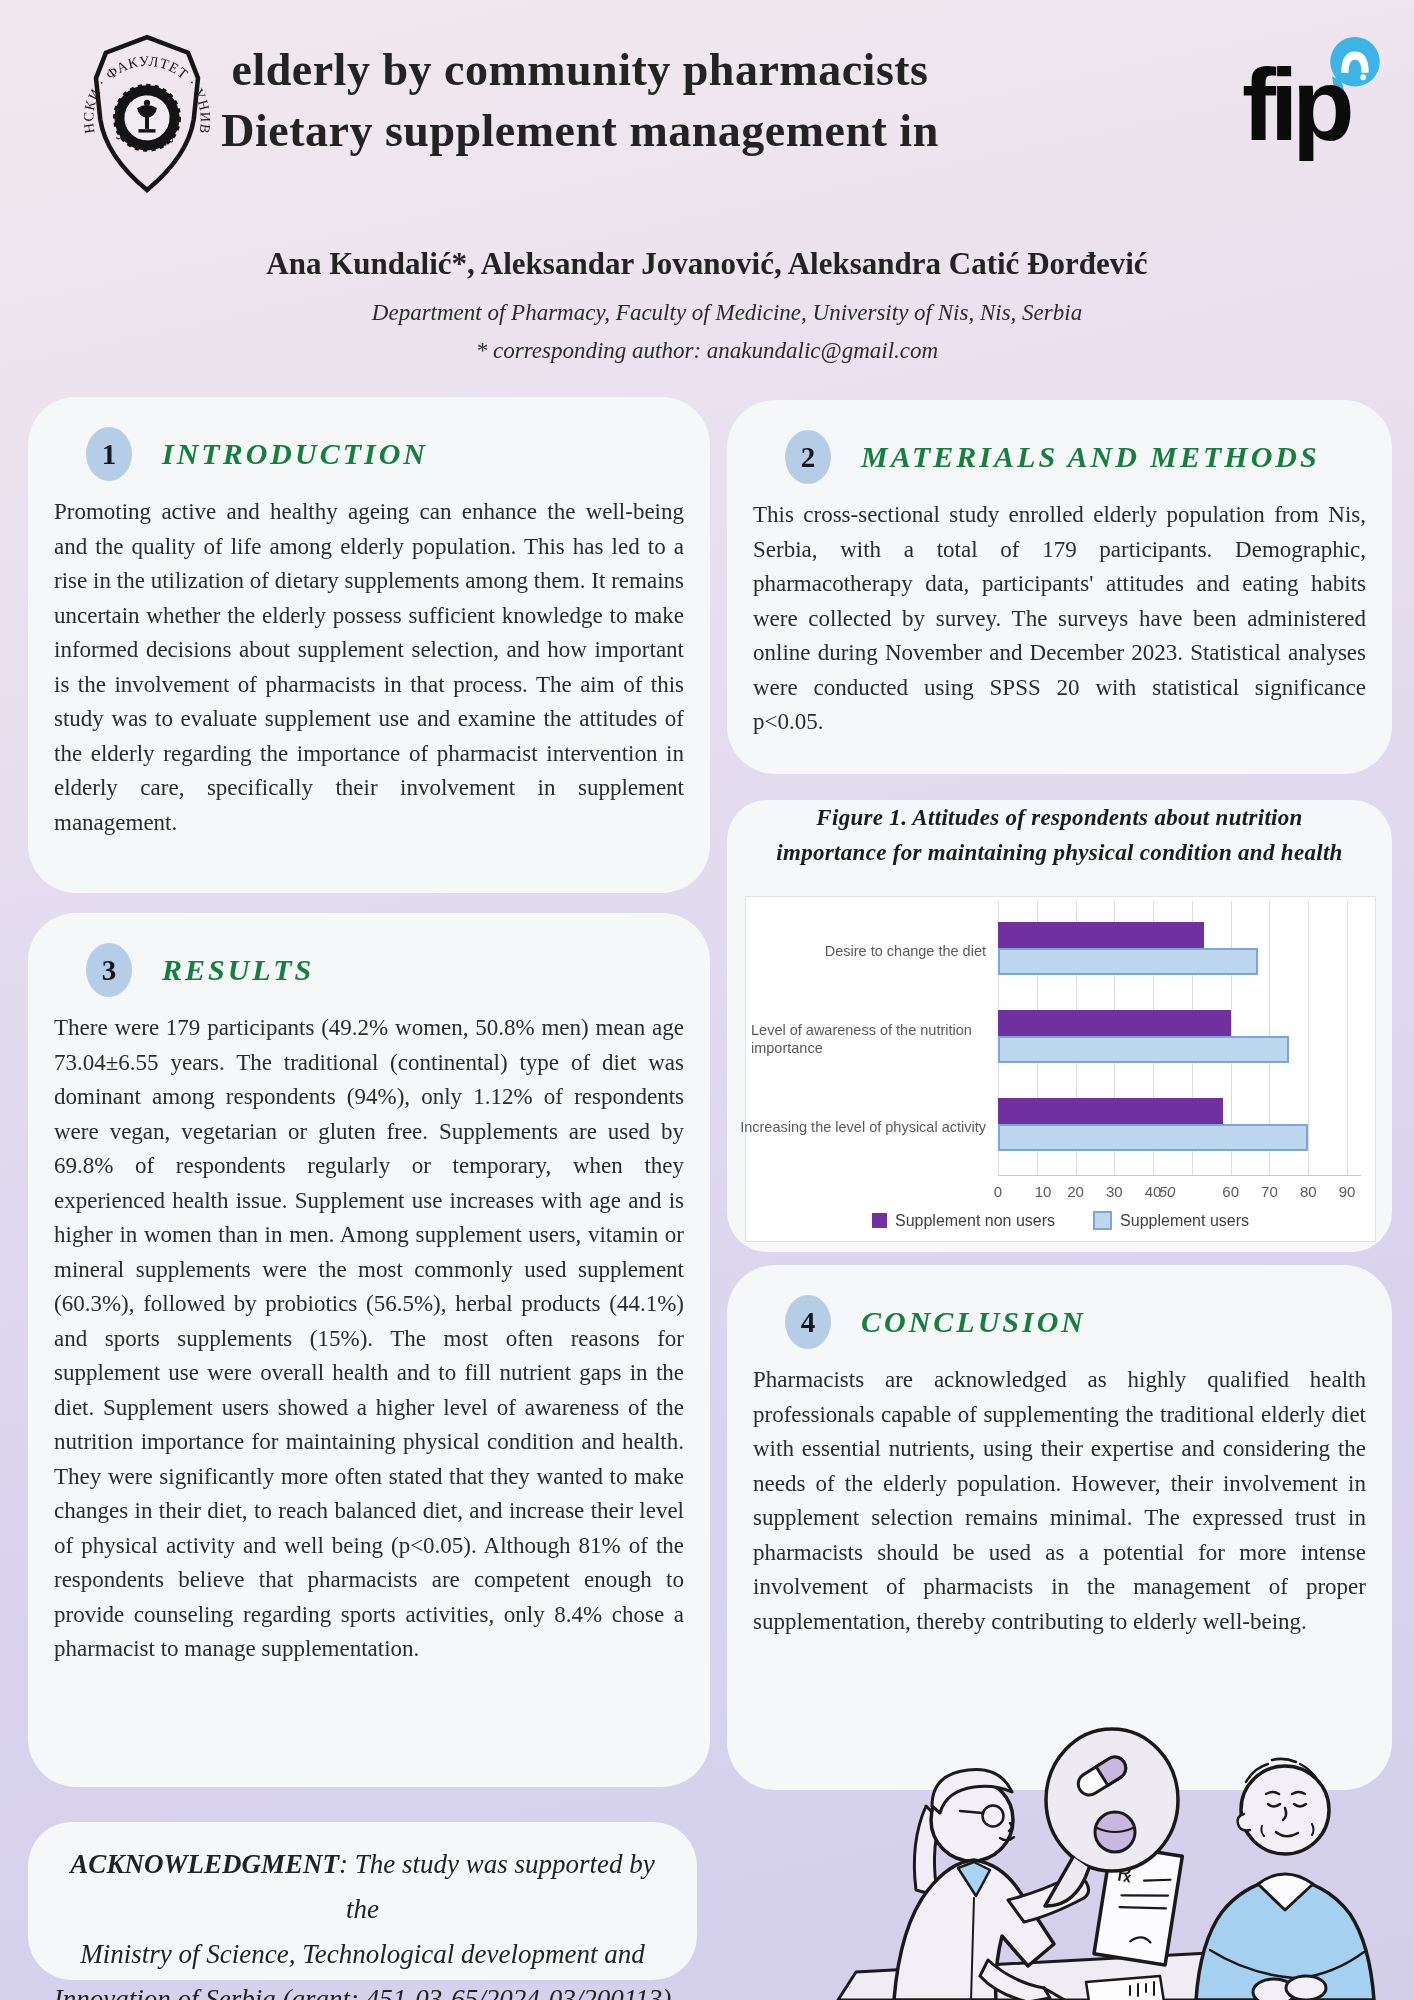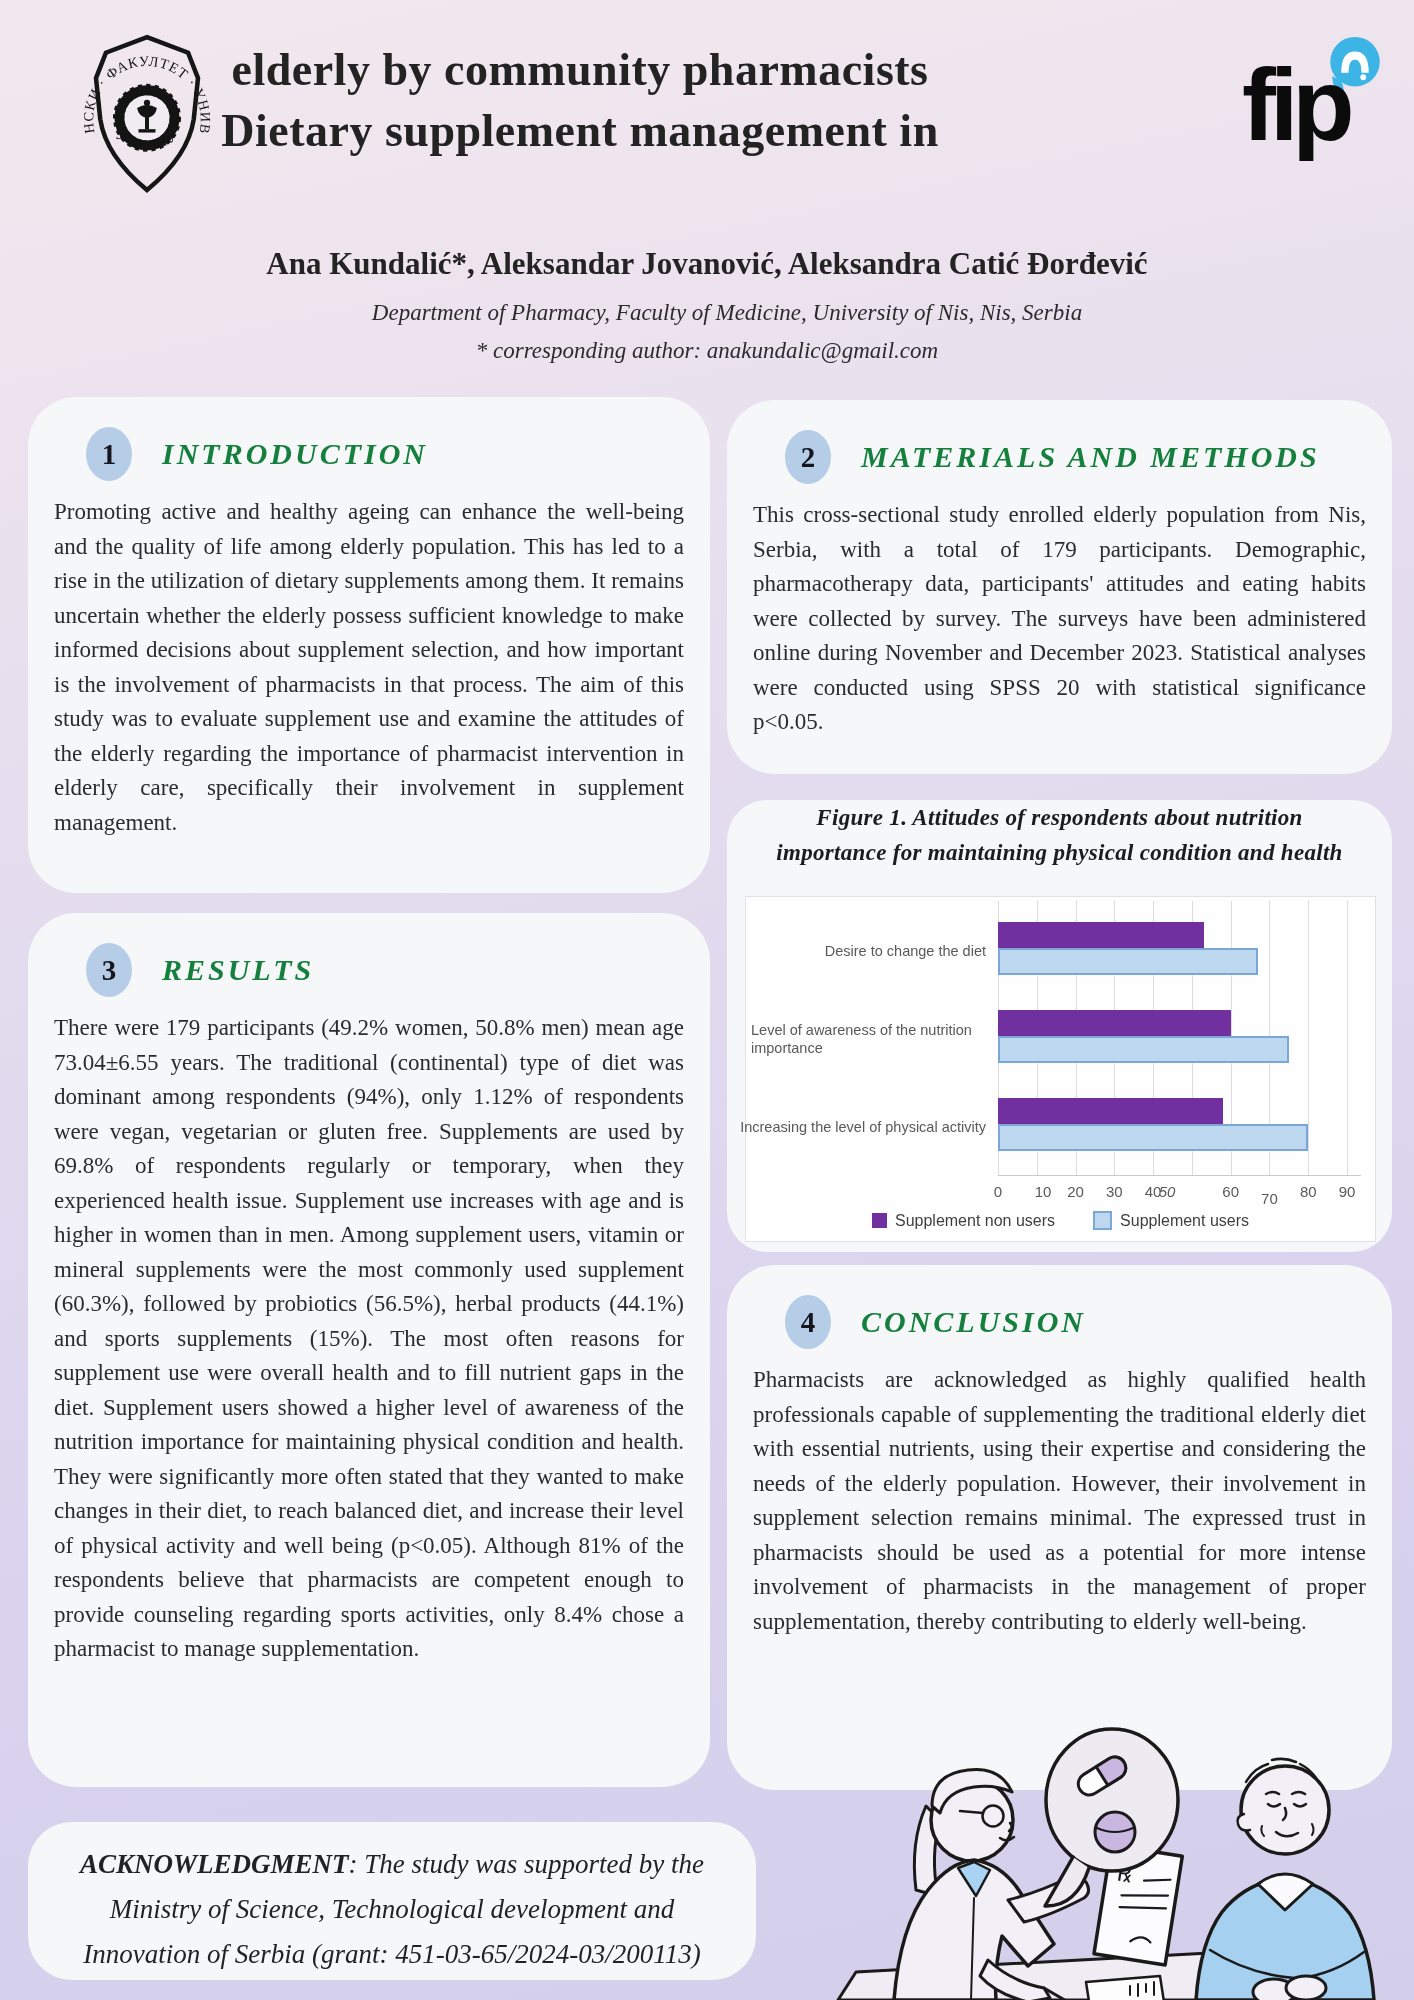--- a/index.html
+++ b/index.html
@@ -29,21 +29,21 @@
            display:flex; align-items:center; justify-content:center;
            font-size:29px; font-weight:bold; color:#16161f; }
   .card h2 { margin:0; font-size:30px; letter-spacing:3px; color:#15803d; font-weight:bold;font-style:italic; }
   .card p { margin:14px 0 0 0; padding:0 26px; font-size:23px; line-height:1.5;
             text-align:justify; color:#2b2b2b; }
   #card-intro      { left:28px;  top:397px;  width:682px; height:496px; }
   #card-results    { left:28px;  top:913px;  width:682px; height:874px; }
   #card-methods    { left:727px; top:400px;  width:665px; height:374px; }
   #card-figure     { left:727px; top:800px;  width:665px; height:452px; border-radius:40px; }
   #card-conclusion { left:727px; top:1265px; width:665px; height:525px; }
-  #card-ack        { left:28px;  top:1822px; width:728px; height:158px; border-radius:44px; }
+  #card-ack        { left:28px;  top:1822px; width:669px; height:158px; border-radius:44px; }
   
   .ack-body { padding:20px 24px 0 24px; text-align:center; font-style:italic;
               font-size:27px; line-height:45px; color:#222; }
   .ack-label { font-weight:bold; }
   
   .fig-caption { text-align:center; font-weight:bold; font-style:italic; font-size:23px;
                  line-height:35px; color:#1c1c1c; letter-spacing:0.3px; }
   #chart-root { position:absolute; left:18px; top:96px; width:629px; height:344px;
                 background:#fefefe; border:1px solid #e2e2e6;
                 font-family:"Liberation Sans", sans-serif; }
@@ -146,21 +146,21 @@
         <div class="tick-label" style="left: 309.556px; top: 286px;">20</div>
         <div class="grid-line" style="left: 368.333px; top: 4px; height: 274px;"></div>
         <div class="tick-label" style="left: 348.333px; top: 286px;">30</div>
         <div class="grid-line" style="left: 407.111px; top: 4px; height: 274px;"></div>
         <div class="tick-label" style="left: 387.111px; top: 286px;">40</div>
         <div class="grid-line" style="left: 445.889px; top: 4px; height: 274px;"></div>
         <div class="tick-label" style="left: 401px; top: 286px; font-style: italic;">50</div>
         <div class="grid-line" style="left: 484.667px; top: 4px; height: 274px;"></div>
         <div class="tick-label" style="left: 464.667px; top: 286px;">60</div>
         <div class="grid-line" style="left: 523.444px; top: 4px; height: 274px;"></div>
-        <div class="tick-label" style="left: 503.444px; top: 286px; margin-top: 7px;">70</div>
+        <div class="tick-label" style="left: 503.444px; top: 286px;">70</div>
         <div class="grid-line" style="left: 562.222px; top: 4px; height: 274px;"></div>
         <div class="tick-label" style="left: 542.222px; top: 286px;">80</div>
         <div class="grid-line" style="left: 601px; top: 4px; height: 274px;"></div>
         <div class="tick-label" style="left: 581px; top: 286px;">90</div>
         <div class="axis-line" style="left: 252px; top: 278px; width: 363px;"></div>
         <div class="cat-label" style="right: 389px; top: 10px; height: 88px;">
           <span style="white-space: nowrap;">Desire to change the diet</span>
         </div>
         <div class="bar" style="left: 252px; top: 25px; height: 26px; width: 205.522px; background: rgb(112, 48, 160);"></div>
         <div class="bar" style="left: 252px; top: 51px; height: 27px; width: 259.811px; background: rgb(189, 215, 238); border: 2px solid rgb(123, 167, 215); box-sizing: border-box;"></div>

